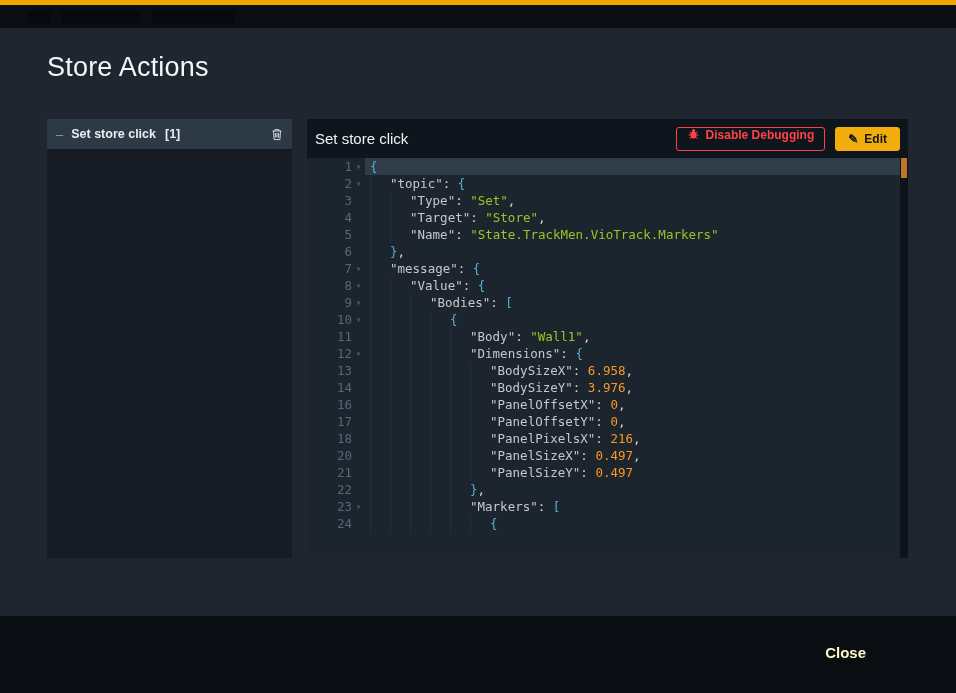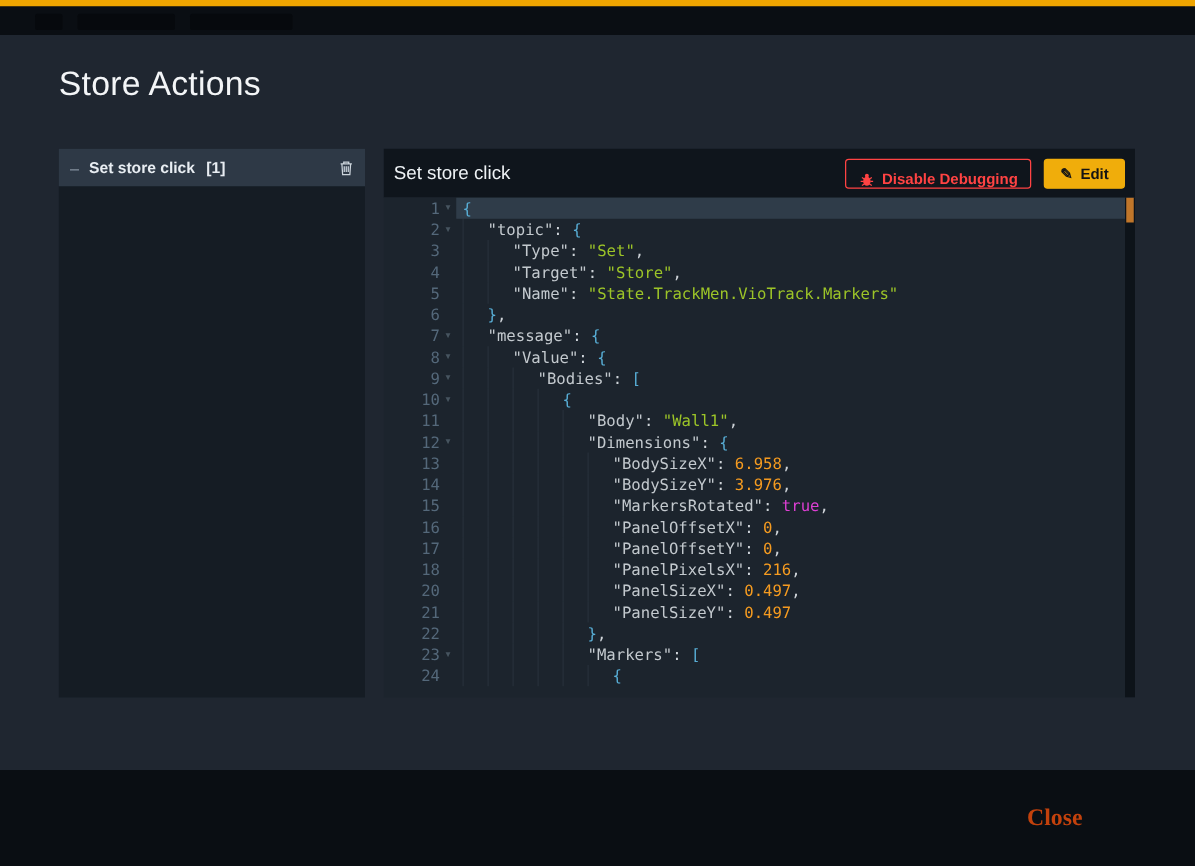--- a/index.html
+++ b/index.html
@@ -45,21 +45,21 @@
   .detail-panel{
     position:absolute; left:307px; top:119px; width:601px; height:439px;
     display:flex; flex-direction:column;
   }
   .detail-header{
     flex:0 0 39px; background:#0f151c; display:flex; align-items:center;
     padding:0 8px; gap:10px;
   }
   .detail-title{ color:#eef2f5; font-size:15px; margin-right:auto; }
   .btn-disable{
-    display:flex; align-items:flex-end; gap:6px;
+    display:flex; align-items:flex-start; gap:6px;
     background:transparent; border:1px solid #ff4343; color:#ff4343;
     font-weight:bold; font-size:12px; height:24px; padding:0 10px;
     border-radius:3px; font-family:inherit; cursor:pointer;
   }
   .btn-edit{
     display:flex; align-items:center; gap:6px;
     background:#f0ad0b; border:1px solid #f0ad0b; color:#141414;
     font-weight:bold; font-size:12px; height:24px; padding:0 12px;
     border-radius:3px; font-family:inherit; cursor:pointer;
   }
@@ -91,22 +91,22 @@
   .scrollbar{ position:absolute; right:0; top:0; bottom:0; width:8px; background:#0d1319; }
   .thumb{ position:absolute; top:0; left:1px; width:6px; height:20px; background:#c0762a; }
 
   
   .footer{
     position:absolute; left:0; top:616px; width:956px; height:77px;
     background:#0a0e13;
   }
   .close-btn{
     position:absolute; right:84px; top:27px;
-    background:none; border:none; color:#c2410c;
-    font-weight:bold; font-size:19px; font-family:Liberation Serif, serif; cursor:pointer;
+    background:none; border:none; color:#fef9c3;
+    font-weight:bold; font-size:15px; font-family:Liberation Sans, sans-serif; cursor:pointer;
   }
 </style>
 </head>
 <body>
 
 <div class="topbar">
   <div class="artifact a1"></div>
   <div class="artifact a2"></div>
   <div class="artifact a3"></div>
 </div>
@@ -238,27 +238,20 @@
         </div>
         <div class="row">
           <span class="gut">
             <span class="num">14</span>
             <span class="arr"></span>
           </span>
           <span class="code"><span class="ind"></span><span class="ind"></span><span class="ind"></span><span class="ind"></span><span class="ind"></span><span class="ind"></span><span class="tk-key">"BodySizeY"</span><span class="tk-plain">: </span><span class="tk-number">3.976</span><span class="tk-plain">,</span></span>
         </div>
         <div class="row">
           <span class="gut">
-            <span class="num">15</span>
-            <span class="arr"></span>
-          </span>
-          <span class="code"><span class="ind"></span><span class="ind"></span><span class="ind"></span><span class="ind"></span><span class="ind"></span><span class="ind"></span><span class="tk-key">"MarkersRotated"</span><span class="tk-plain">: </span><span class="tk-bool">true</span><span class="tk-plain">,</span></span>
-        </div>
-        <div class="row">
-          <span class="gut">
             <span class="num">16</span>
             <span class="arr"></span>
           </span>
           <span class="code"><span class="ind"></span><span class="ind"></span><span class="ind"></span><span class="ind"></span><span class="ind"></span><span class="ind"></span><span class="tk-key">"PanelOffsetX"</span><span class="tk-plain">: </span><span class="tk-number">0</span><span class="tk-plain">,</span></span>
         </div>
         <div class="row">
           <span class="gut">
             <span class="num">17</span>
             <span class="arr"></span>
           </span>

